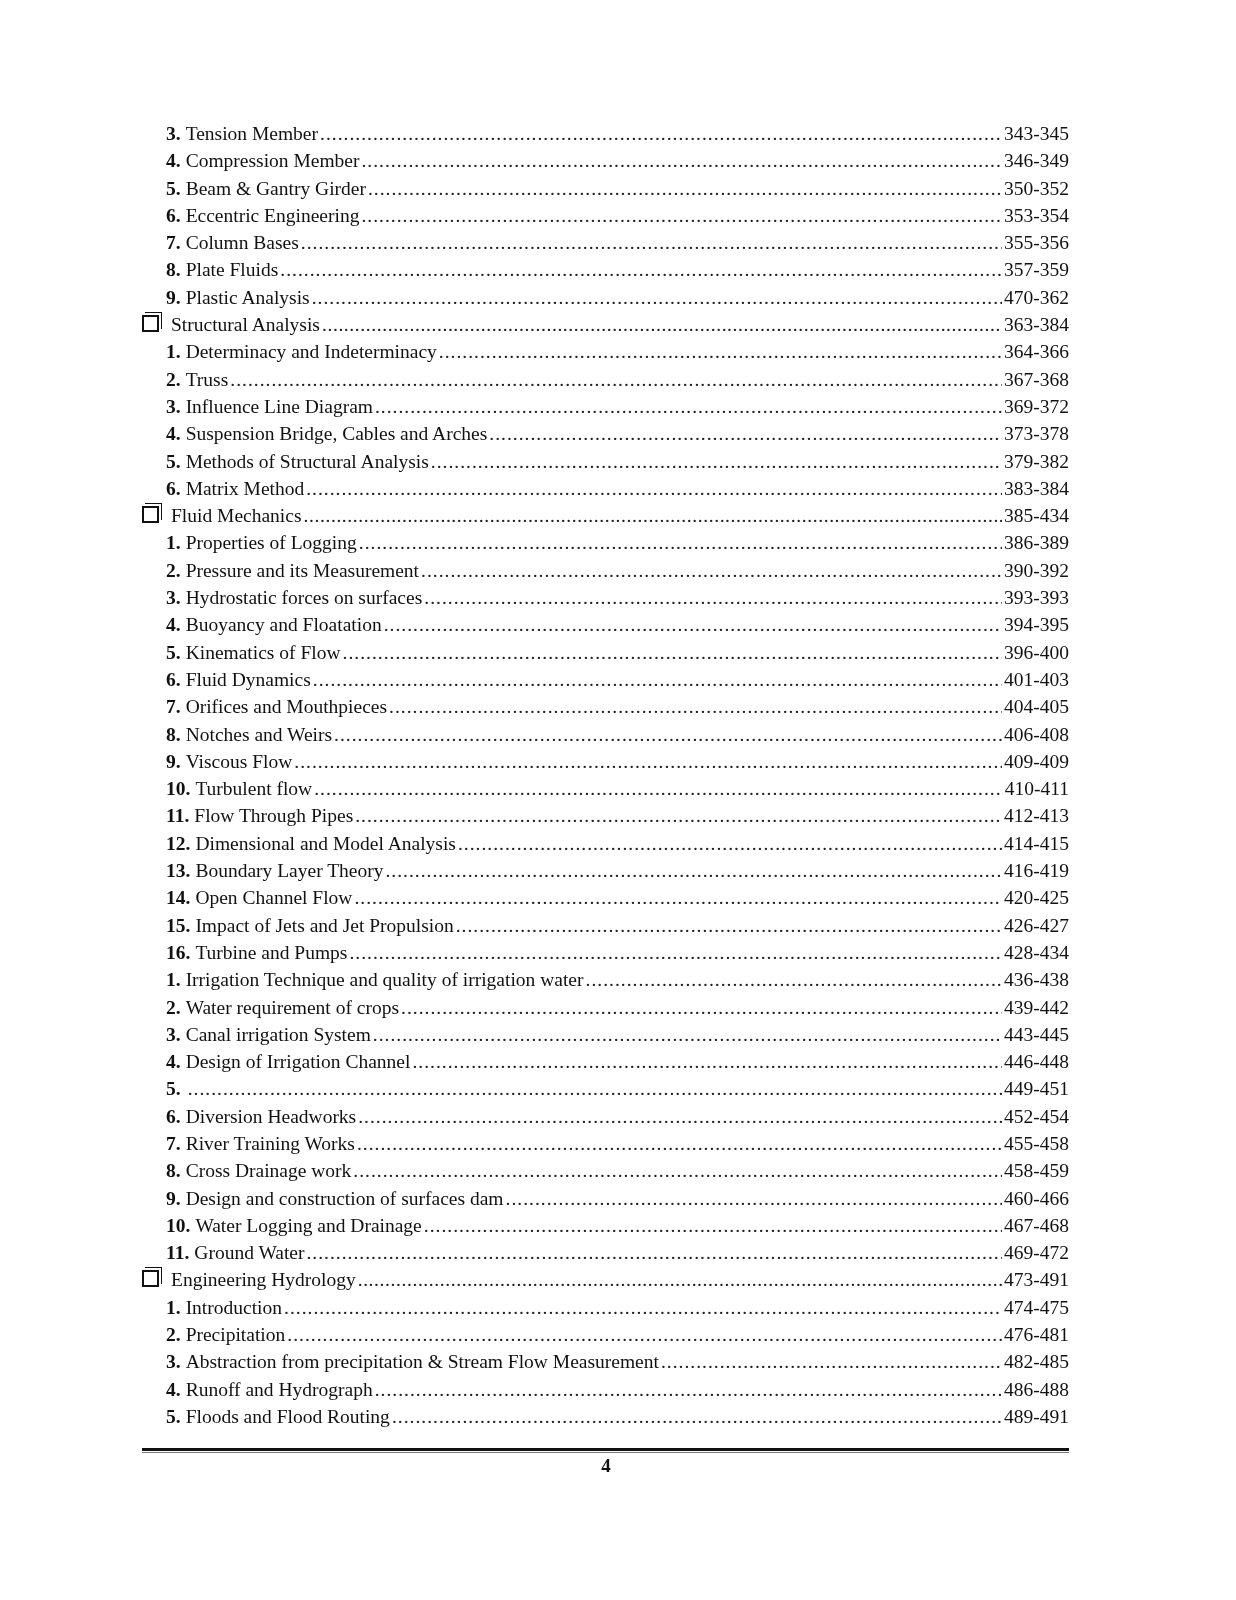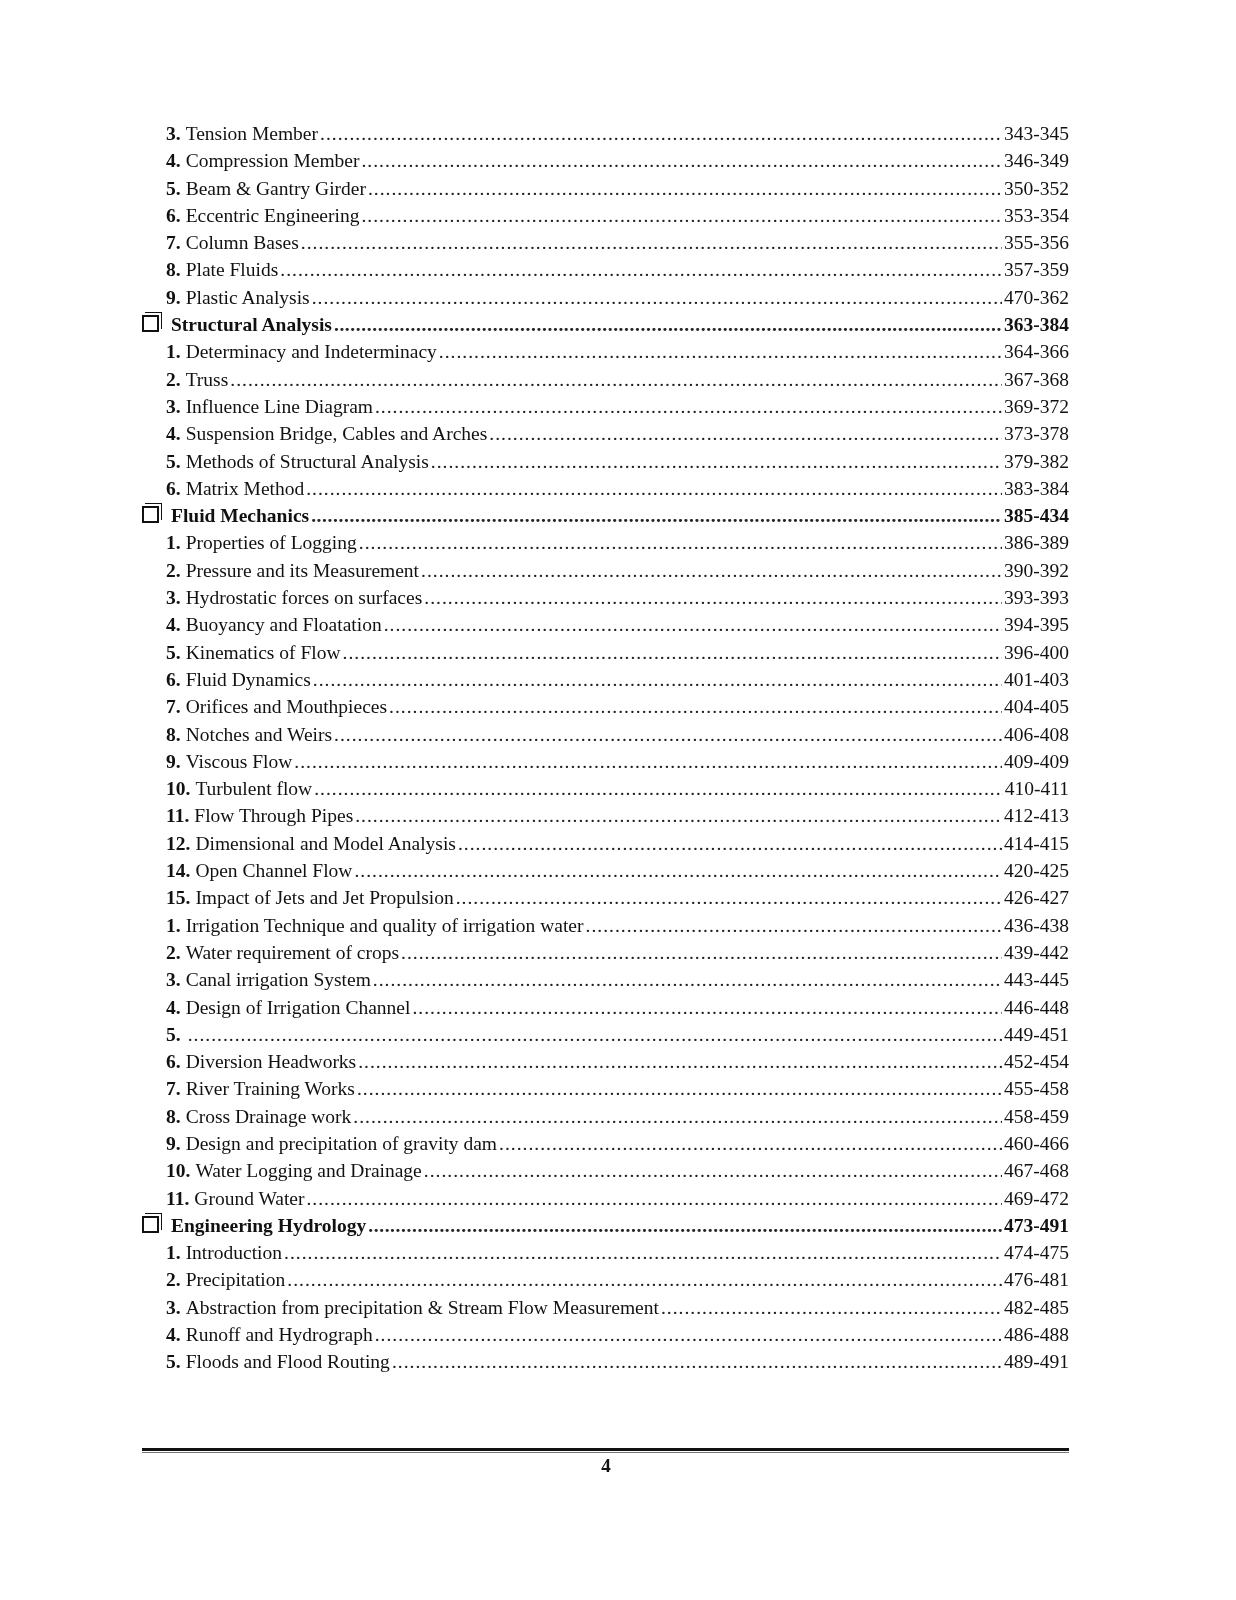--- a/index.html
+++ b/index.html
@@ -2,21 +2,21 @@
 <html><head>
 <meta charset="utf-8">
 <style>
   html, body { margin: 0; padding: 0; background: #ffffff; }
   body { width: 1236px; height: 1600px; position: relative; overflow: hidden;
          font-family: "Liberation Serif", "DejaVu Serif", serif; color: #111; }
   .toc { position: absolute; left: 142px; top: 120px; width: 927px; }
   .row { display: flex; align-items: baseline; height: 27.3px; line-height: 27.3px;
          font-size: 19.5px; white-space: nowrap; }
   .row.sub { padding-left: 24px; }
-  .row.sec { font-weight: bold; }
+  .row.sec { font-weight: normal; }
   .num { font-weight: bold; margin-right: 5px; }
   .box { display: inline-block; width: 13px; height: 13px; border: 2px solid #111;
          box-shadow: 2px -2px 0 -0px #fff, 3px -3px 0 0 #111; margin-right: 10px;
          position: relative; top: 1px; }
   .box-wrap { display: inline-flex; align-items: center; margin-right: 2px; }
   .dots { flex: 1; overflow: hidden; margin: 0 2px; letter-spacing: 1px; color: #222; }
   .dots::before { content: "....................................................................................................................................................................................................................................................................................................."; }
   .row.sec .dots { letter-spacing: 0.6px; }
   .pg { text-align: right; }
   .rule { position: absolute; left: 142px; top: 1448px; width: 927px; height: 3px; background: #111; }
@@ -188,32 +188,44 @@
       <span class="dots"></span>
       <span class="pg">412-413</span>
     </div>
     <div class="row sub">
       <span class="num">12.</span>
       <span class="title">Dimensional and Model Analysis</span>
       <span class="dots"></span>
       <span class="pg">414-415</span>
     </div>
     <div class="row sub">
+      <span class="num">13.</span>
+      <span class="title">Boundary Layer Theory</span>
+      <span class="dots"></span>
+      <span class="pg">416-419</span>
+    </div>
+    <div class="row sub">
       <span class="num">14.</span>
       <span class="title">Open Channel Flow</span>
       <span class="dots"></span>
       <span class="pg">420-425</span>
     </div>
     <div class="row sub">
       <span class="num">15.</span>
       <span class="title">Impact of Jets and Jet Propulsion</span>
       <span class="dots"></span>
       <span class="pg">426-427</span>
     </div>
     <div class="row sub">
+      <span class="num">16.</span>
+      <span class="title">Turbine and Pumps</span>
+      <span class="dots"></span>
+      <span class="pg">428-434</span>
+    </div>
+    <div class="row sub">
       <span class="num">1.</span>
       <span class="title">Irrigation Technique and quality of irrigation water</span>
       <span class="dots"></span>
       <span class="pg">436-438</span>
     </div>
     <div class="row sub">
       <span class="num">2.</span>
       <span class="title">Water requirement of crops</span>
       <span class="dots"></span>
       <span class="pg">439-442</span>
@@ -248,21 +260,21 @@
       <span class="pg">455-458</span>
     </div>
     <div class="row sub">
       <span class="num">8.</span>
       <span class="title">Cross Drainage work</span>
       <span class="dots"></span>
       <span class="pg">458-459</span>
     </div>
     <div class="row sub">
       <span class="num">9.</span>
-      <span class="title">Design and precipitation of gravity dam</span>
+      <span class="title">Design and construction of surfaces dam</span>
       <span class="dots"></span>
       <span class="pg">460-466</span>
     </div>
     <div class="row sub">
       <span class="num">10.</span>
       <span class="title">Water Logging and Drainage</span>
       <span class="dots"></span>
       <span class="pg">467-468</span>
     </div>
     <div class="row sub">

